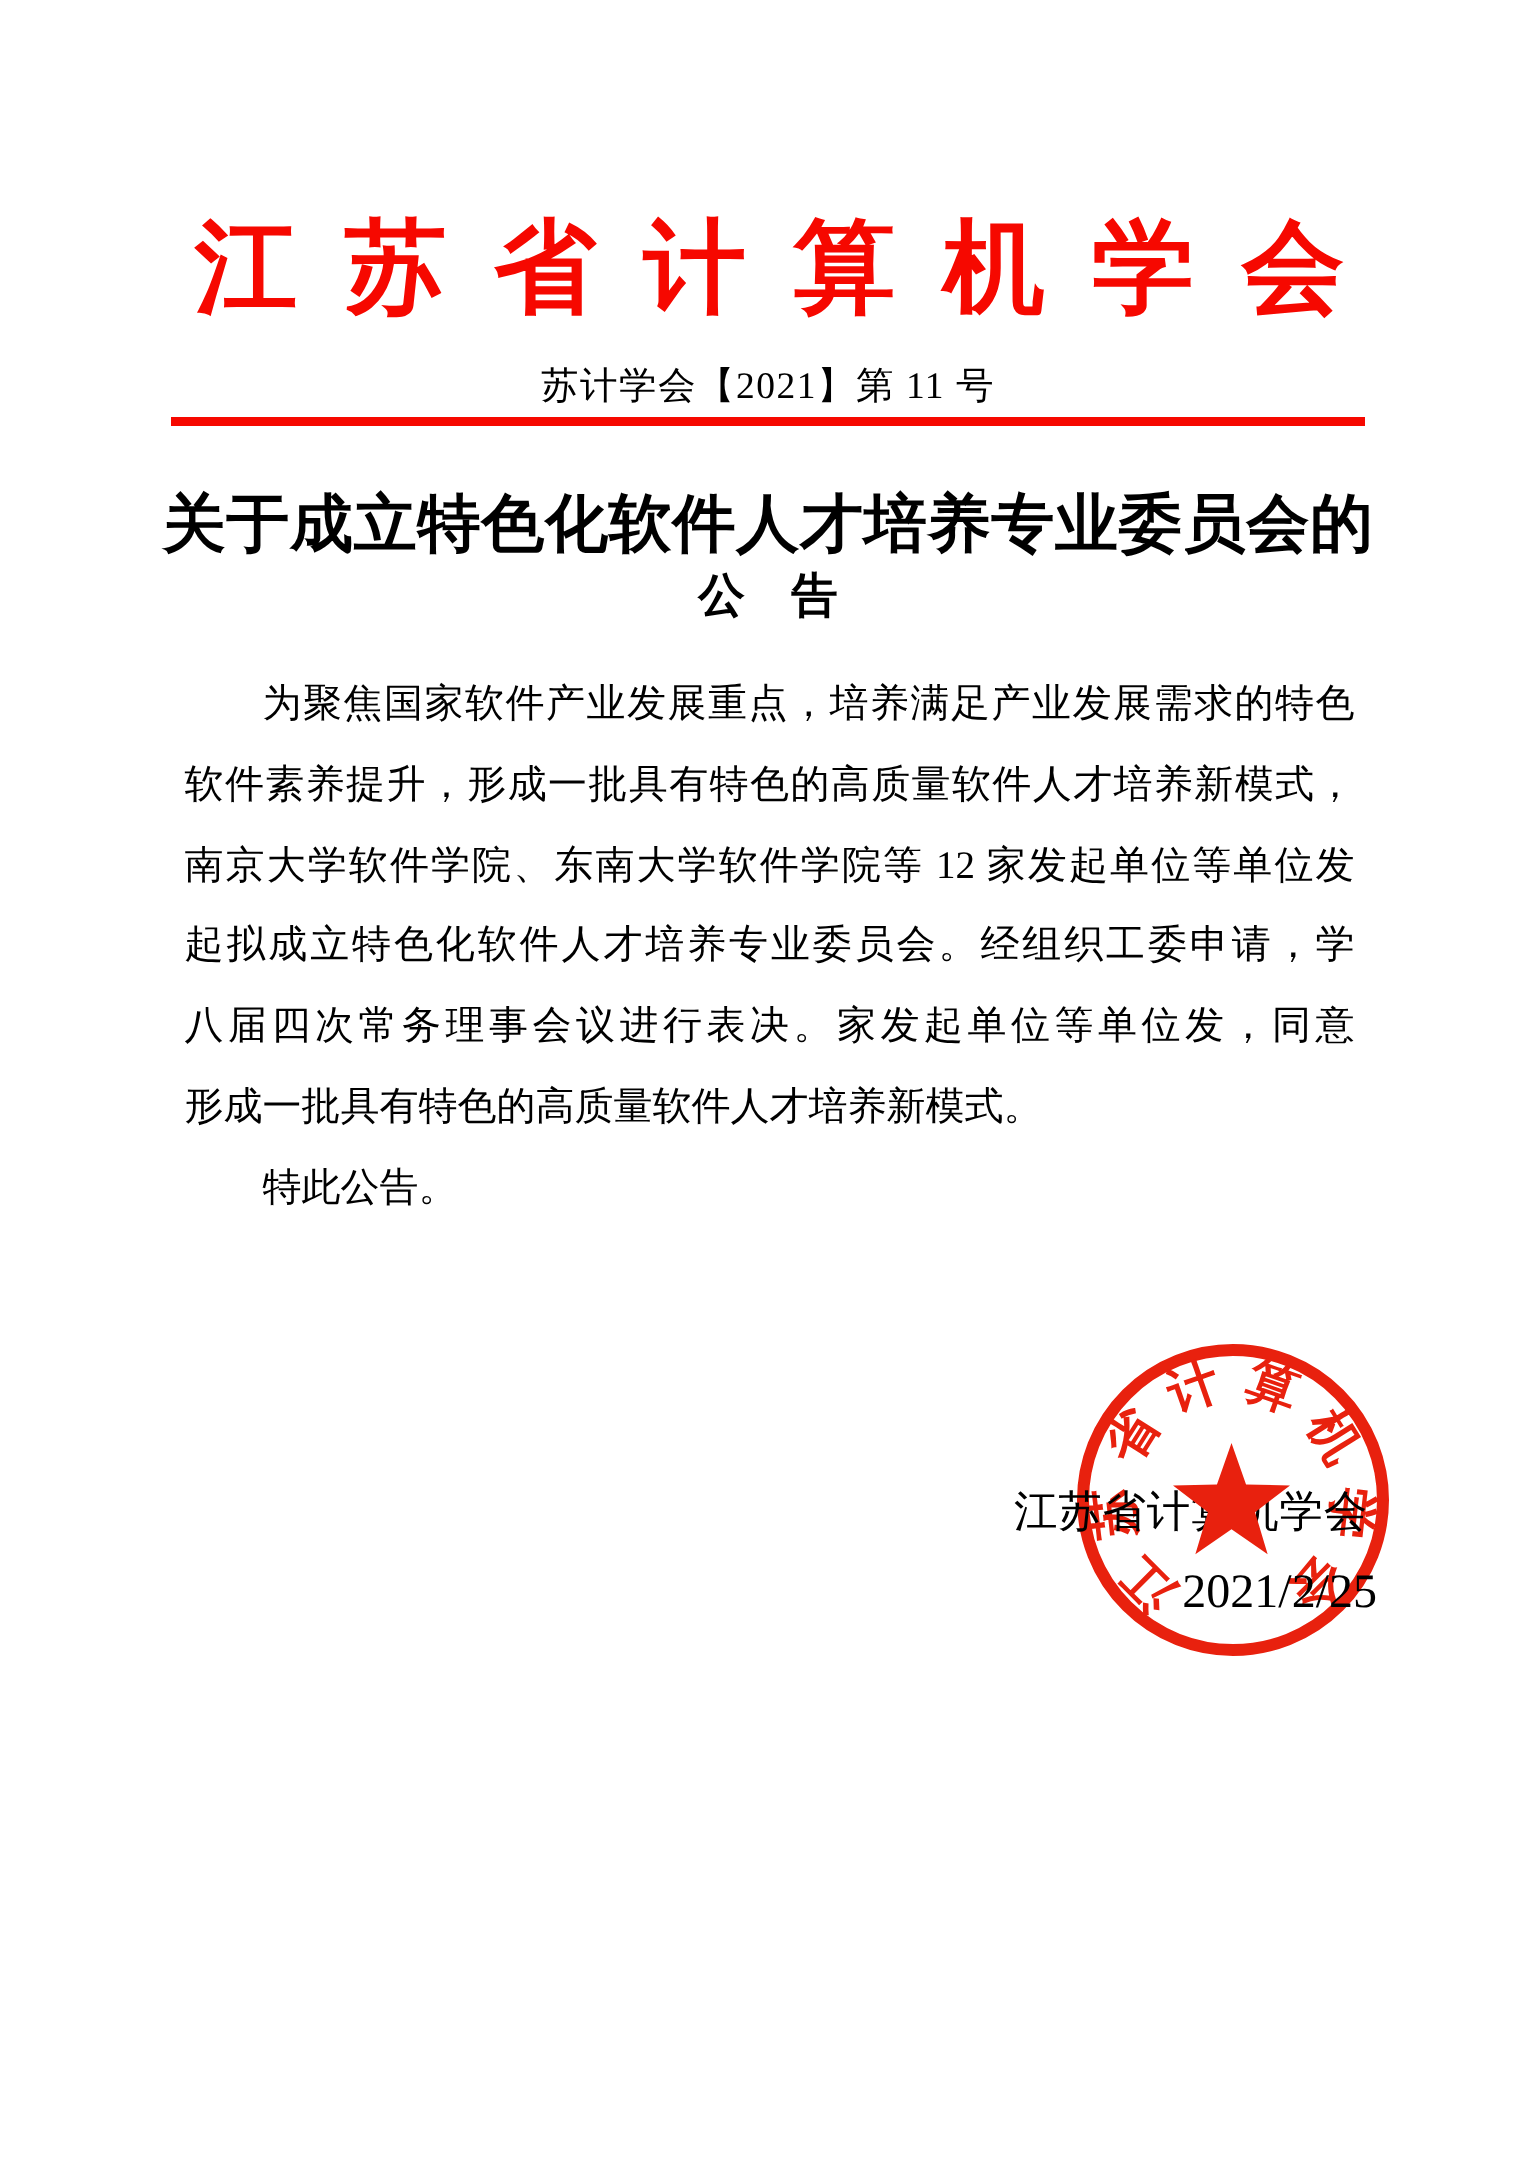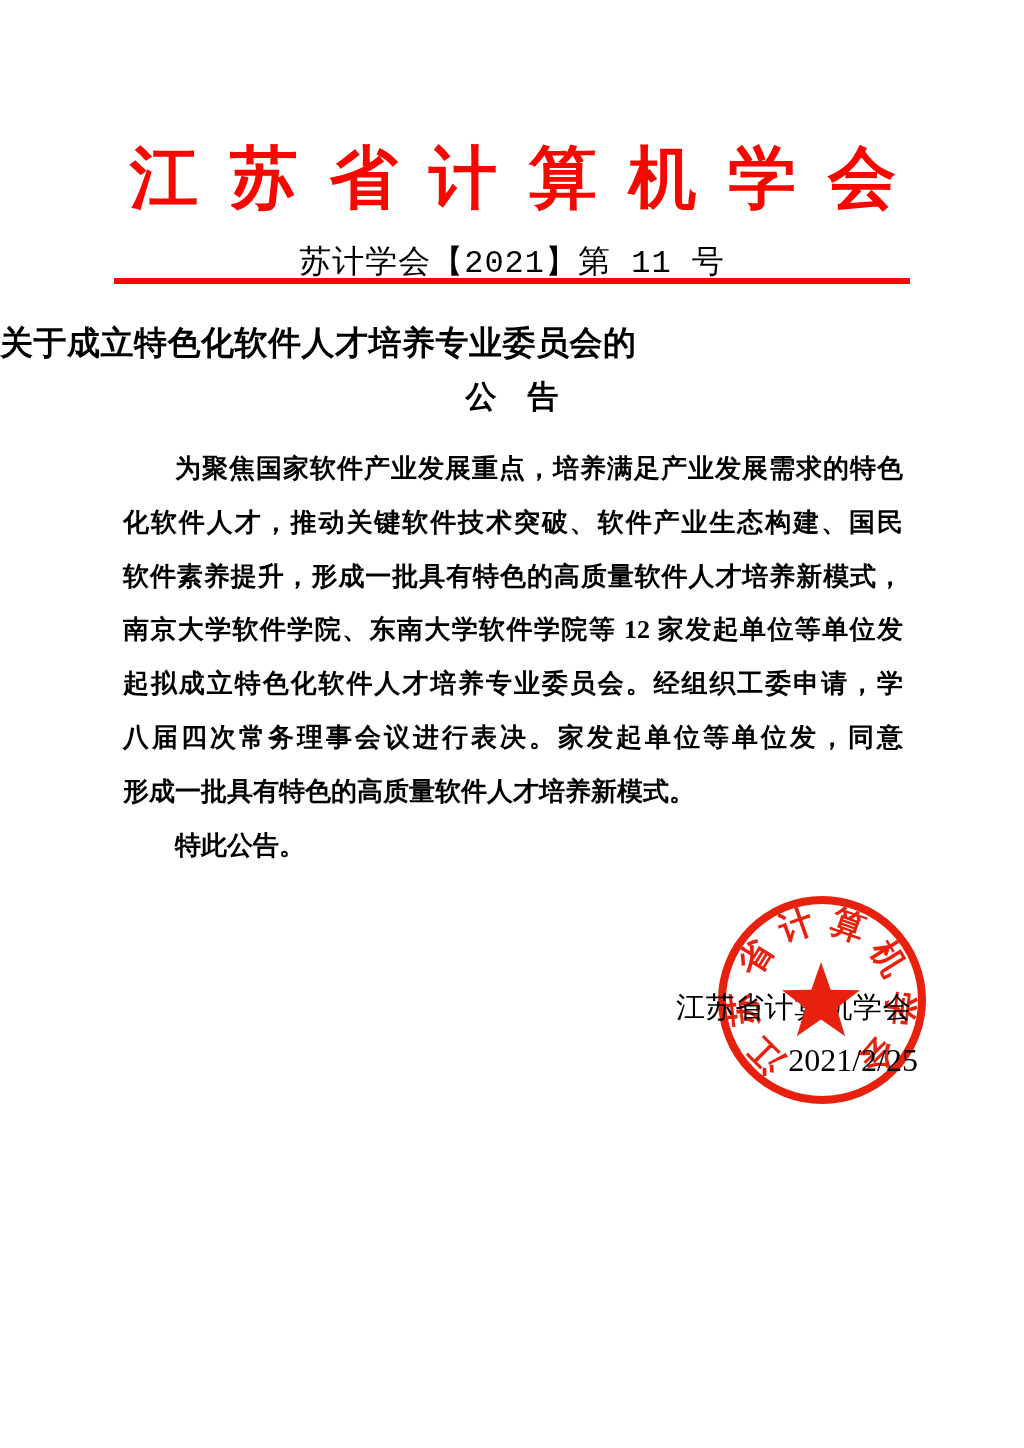--- a/index.html
+++ b/index.html
@@ -32,60 +32,59 @@
     line-height: 1.05;
     color: var(--header-red);
     white-space: nowrap;
   }
   .doc-number {
     position: absolute;
     left: 0;
     top: 240px;
     width: 100%;
     text-align: center;
-    font-size: 32px;
+    font-size: 25px;
     letter-spacing: 1px;
-    font-family: Liberation Mono, monospace;
   }
   .red-rule {
     position: absolute;
     left: 114px;
     top: 278px;
     width: 796px;
     height: 6px;
     background: var(--header-red);
   }
   .notice-title {
     position: absolute;
     left: 0;
     top: 321px;
     width: 100%;
-    text-align: left;
-    font-size: 33px;
+    text-align: center;
+    font-size: 42px;
     font-weight: bold;
     letter-spacing: 0.5px;
   }
   .notice-subtitle {
     position: absolute;
     left: 0;
     top: 376px;
     width: 100%;
     text-align: center;
     font-size: 31px;
     font-weight: bold;
   }
   .body-block {
     position: absolute;
     left: 123px;
     top: 442px;
     width: 780px;
     font-size: 26px;
     line-height: 53.8px;
   }
-  .body-line { width: 100%; font-weight: bold; }
+  .body-line { width: 100%; }
   .body-line.j { text-align: justify; text-align-last: justify; }
   .body-line.indent { text-indent: 2em; }
   .sig-org {
     position: absolute;
     top: 988px;
     right: 112px;
     font-size: 29px;
     letter-spacing: 0.5px;
     z-index: 2;
     white-space: nowrap;
@@ -134,21 +133,20 @@
   <div class="doc-number">苏计学会【2021】第 11 号</div>
 
   <div class="red-rule"></div>
 
   <div class="notice-title">关于成立特色化软件人才培养专业委员会的</div>
 
   <div class="notice-subtitle">公　告</div>
 
   <div class="body-block">
     <div class="body-line j indent">为聚焦国家软件产业发展重点，培养满足产业发展需求的特色</div>
-    <div class="body-line j">化软件人才，推动关键软件技术突破、软件产业生态构建、国民</div>
     <div class="body-line j">软件素养提升，形成一批具有特色的高质量软件人才培养新模式，</div>
     <div class="body-line j">南京大学软件学院、东南大学软件学院等 12 家发起单位等单位发</div>
     <div class="body-line j">起拟成立特色化软件人才培养专业委员会。经组织工委申请，学</div>
     <div class="body-line j">八届四次常务理事会议进行表决。家发起单位等单位发，同意</div>
     <div class="body-line">形成一批具有特色的高质量软件人才培养新模式。</div>
     <div class="body-line indent">特此公告。</div>
   </div>
 
   <div class="sig-org">江苏省计算机学会</div>
 

